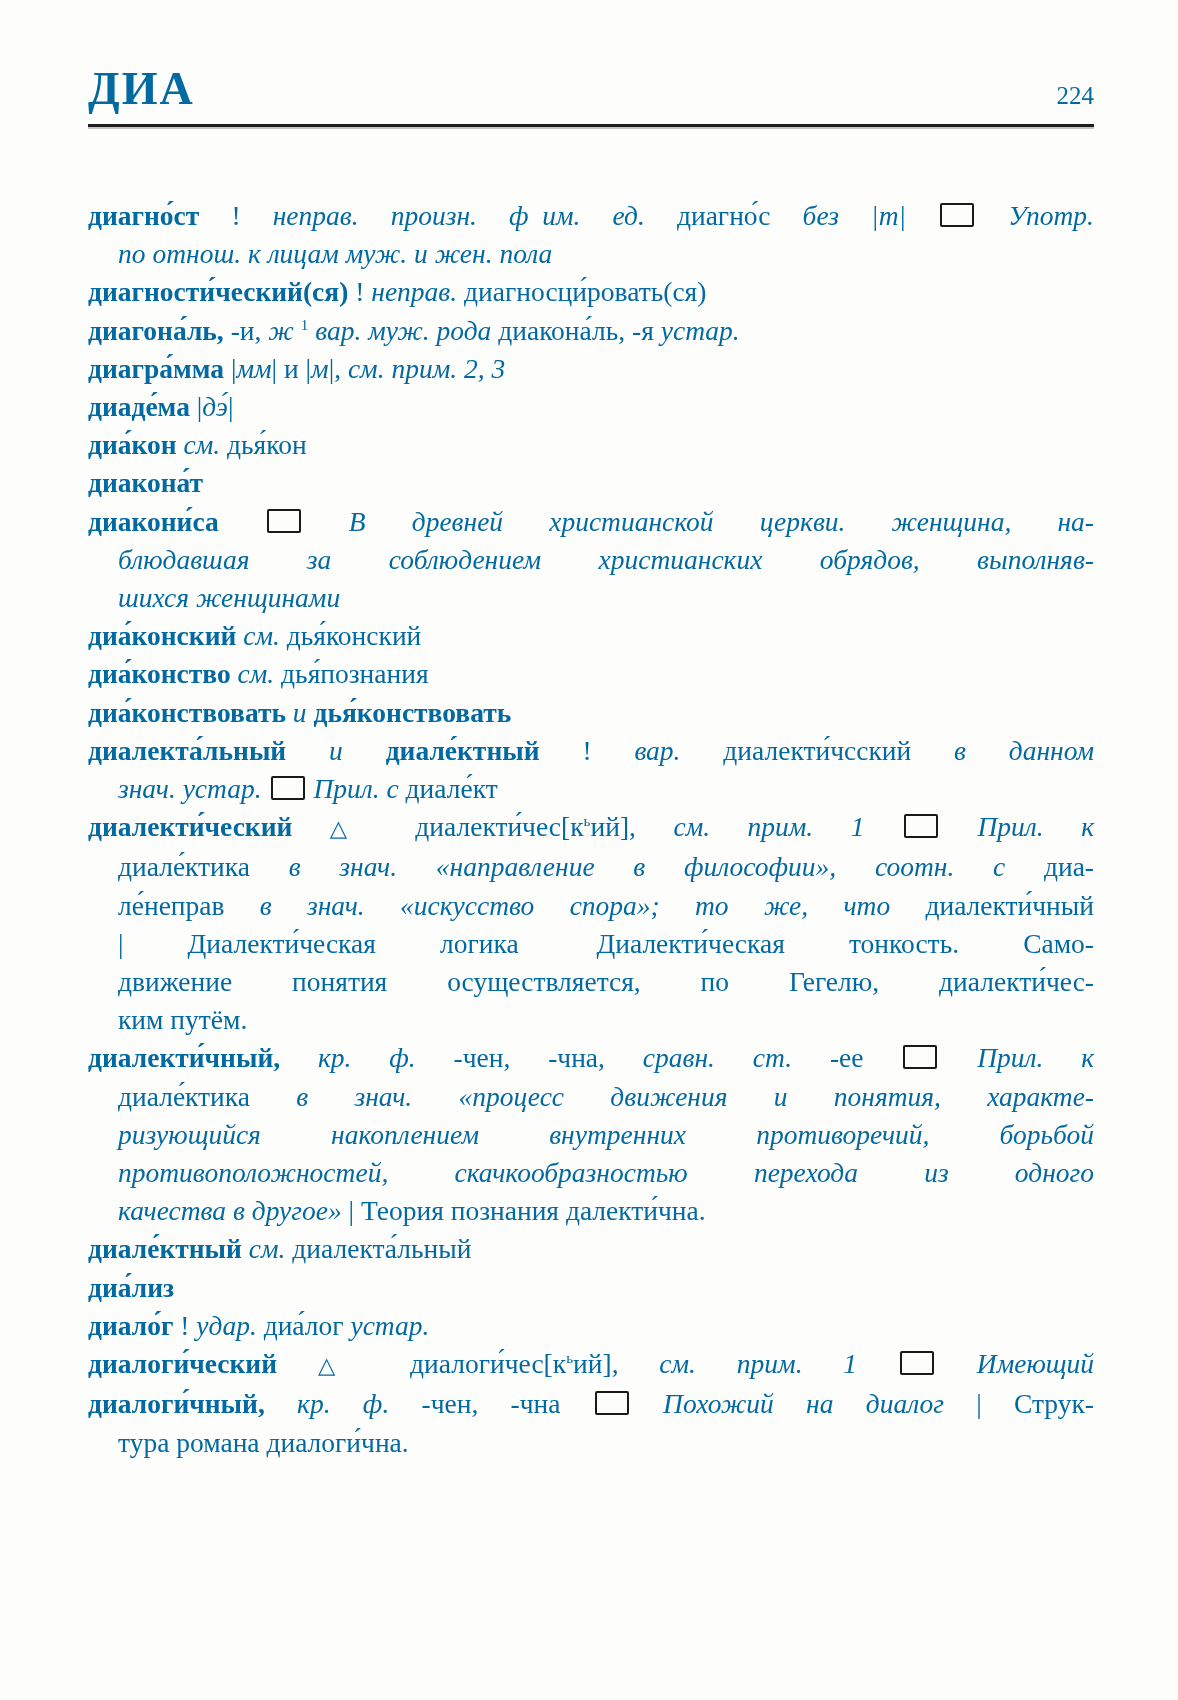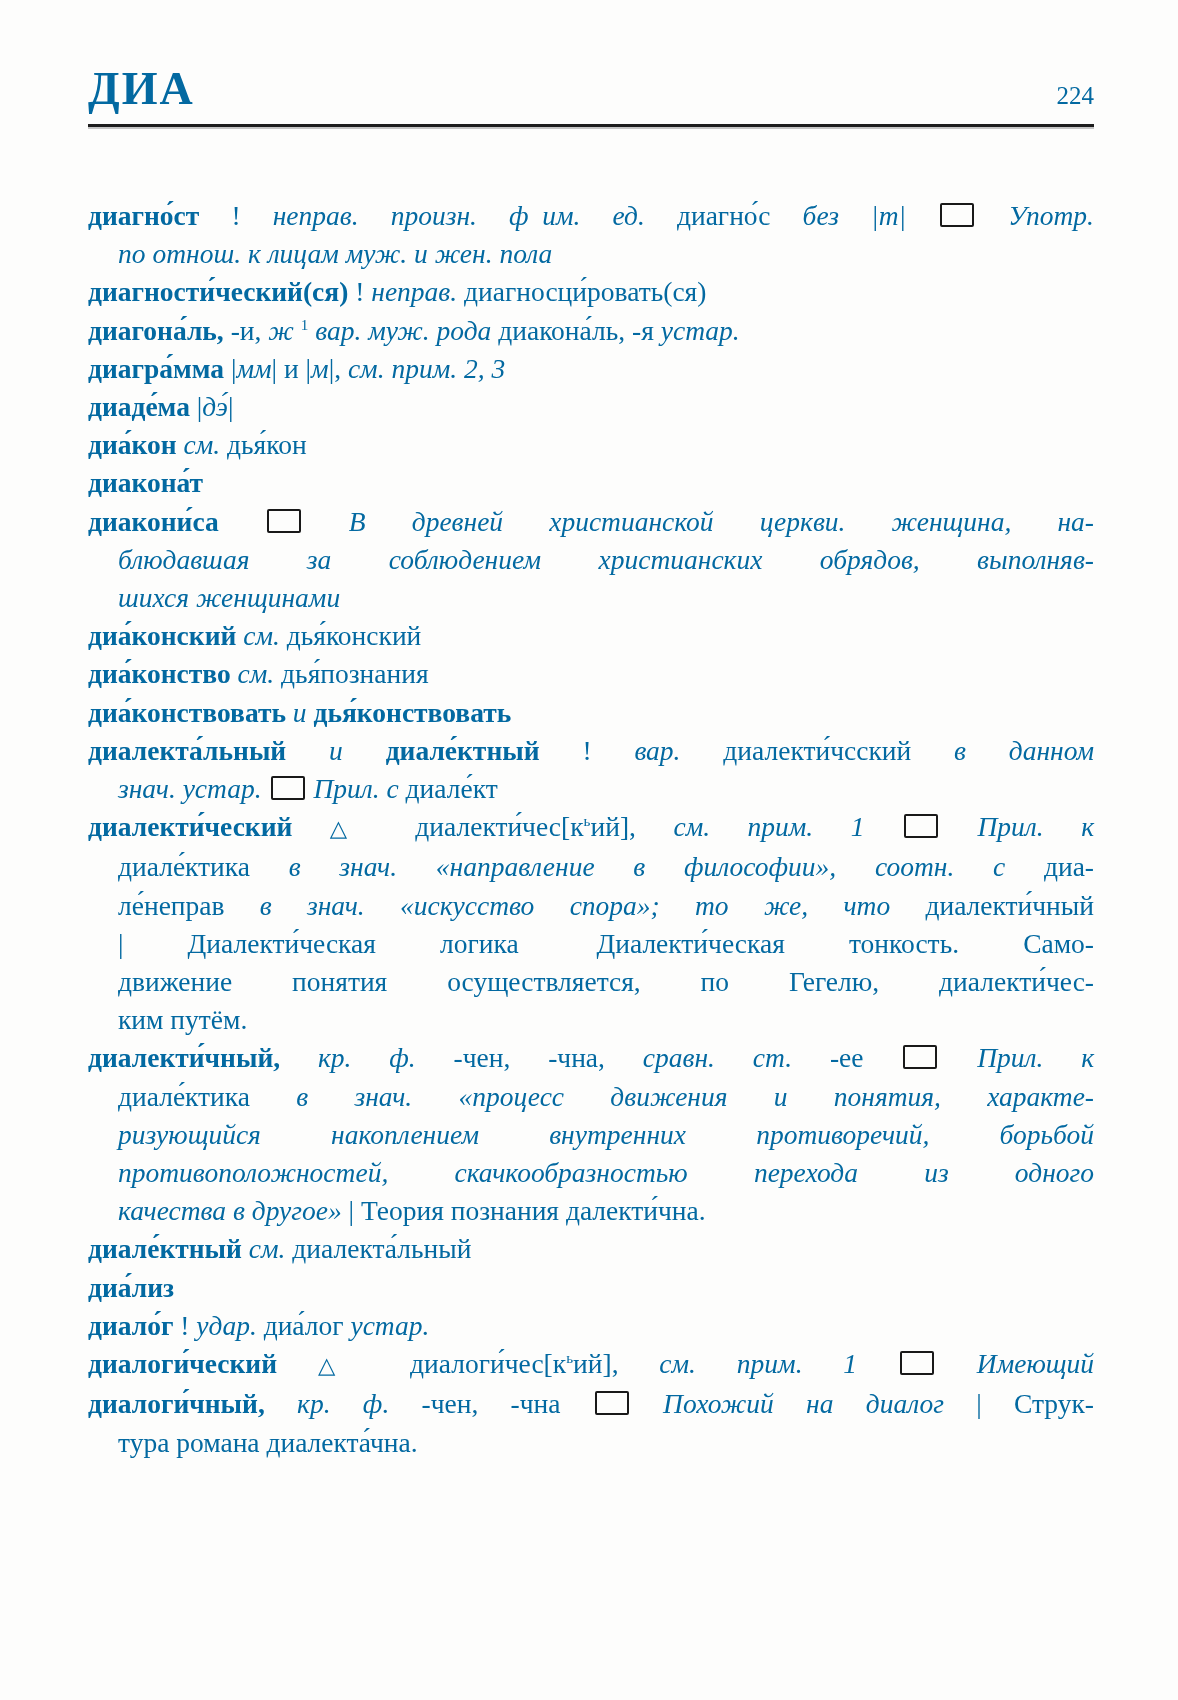--- a/index.html
+++ b/index.html
@@ -109,15 +109,15 @@
       <div class="line j"><span class="b">диалекти́чный,</span><span class=""> </span><span class="i">кр. ф. </span><span class="">-чен, -чна, </span><span class="i">сравн. ст. </span><span class="">-ее </span><span class="boxsym"></span><span class=""> </span><span class="i">Прил. к</span></div>
       <div class="line ind j"><span class="">диале́ктика </span><span class="i">в знач. «процесс движения и понятия, характе-</span></div>
       <div class="line ind j"><span class="i">ризующийся накоплением внутренних противоречий, борьбой</span></div>
       <div class="line ind j"><span class="i">противоположностей, скачкообразностью перехода из одного</span></div>
       <div class="line ind"><span class="i">качества в другое» </span><span class="">| Теория познания далекти́чна.</span></div>
       <div class="line"><span class="b">диале́ктный</span><span class=""> </span><span class="i">см. </span><span class="">диалекта́льный</span></div>
       <div class="line"><span class="b">диа́лиз</span></div>
       <div class="line"><span class="b">диало́г</span><span class=""> ! </span><span class="i">удар. </span><span class="">диа́лог </span><span class="i">устар.</span></div>
       <div class="line j"><span class="b">диалоги́ческий</span><span class=""> </span><span class="tri">△</span><span class=""> диалоги́чес[к</span><span class="sup">ь</span><span class="">ий], </span><span class="i">см. прим. 1 </span><span class="boxsym"></span><span class=""> </span><span class="i">Имеющий</span></div>
       <div class="line j"><span class="b">диалоги́чный,</span><span class=""> </span><span class="i">кр. ф. </span><span class="">-чен, -чна </span><span class="boxsym"></span><span class=""> </span><span class="i">Похожий на диалог </span><span class="">| Струк-</span></div>
-      <div class="line ind"><span class="">тура романа диалекта́чна.</span></div>
+      <div class="line ind"><span class="">тура романа диалоги́чна.</span></div>
     </div>
 </div>
 
 </body></html>

